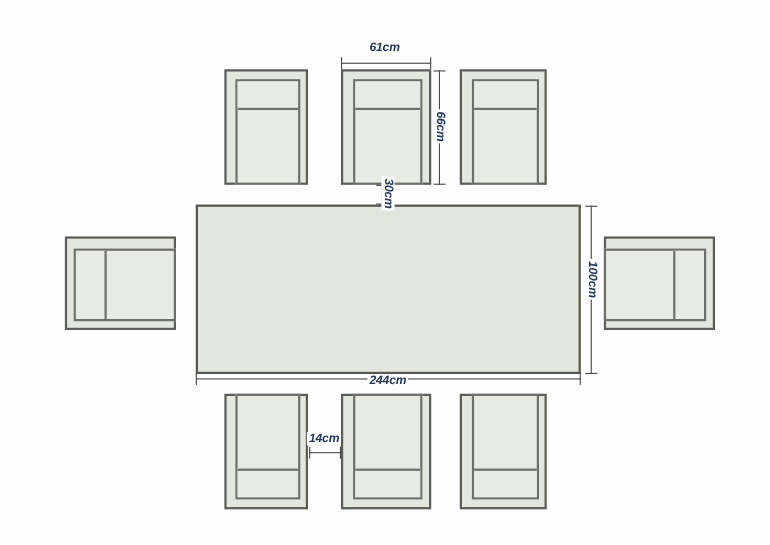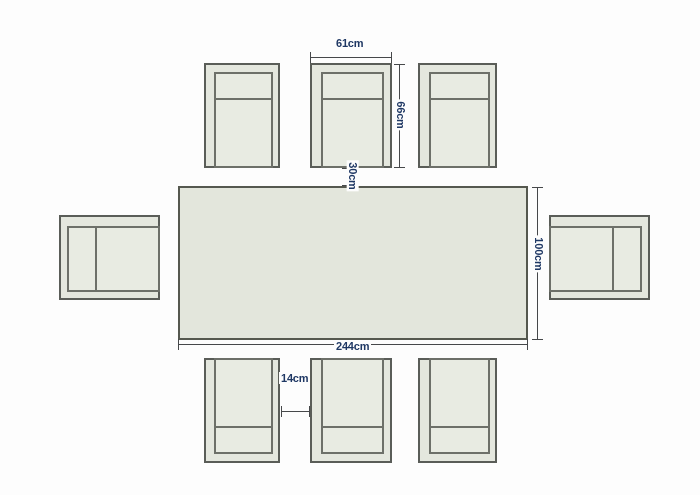--- a/index.html
+++ b/index.html
@@ -9,20 +9,21 @@
   }
   body {
     font-family: "Liberation Sans", sans-serif;
   }
   #stage {
     position: relative;
     width: 700px;
     height: 495px;
     background: #fdfdfd;
     overflow: hidden;
+    font-style: italic;
   }
 
   
   .piece {
     position: absolute;
     box-sizing: border-box;
     background: #e4e7de;
     border: 2px solid #5a5d58;
   }
   .table-top {
@@ -161,15 +162,15 @@
   <div class="dimtext rot" style="left:520px; top:248px;">100cm</div>
 
   <div class="dimline h" style="left:178px; top:344px; width:350px;"></div>
   <div class="tick v" style="left:178px; top:339px;"></div>
   <div class="tick v" style="left:527px; top:339px;"></div>
   <div class="dimtext" style="left:334px; top:340px;">244cm</div>
 
   <div class="dimline h" style="left:281px; top:411px; width:29px;"></div>
   <div class="tick v" style="left:281px; top:406px;"></div>
   <div class="tick v" style="left:309px; top:406px;"></div>
-  <div class="dimtext" style="left:279px; top:372px;">14cm</div>
+  <div class="dimtext" style="left:279px; top:393px;">14cm</div>
 
 </div>
 
 </body></html>

